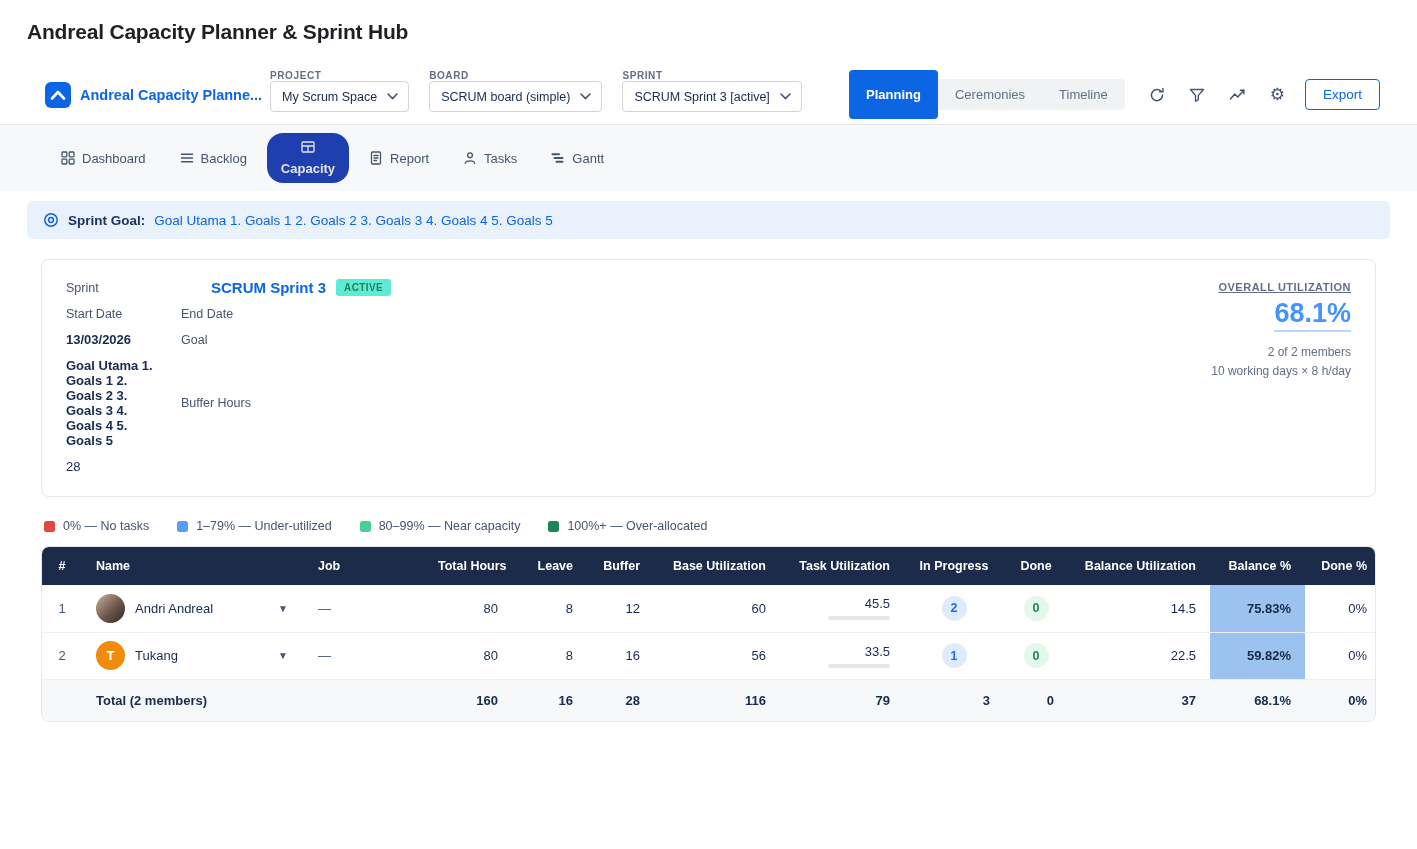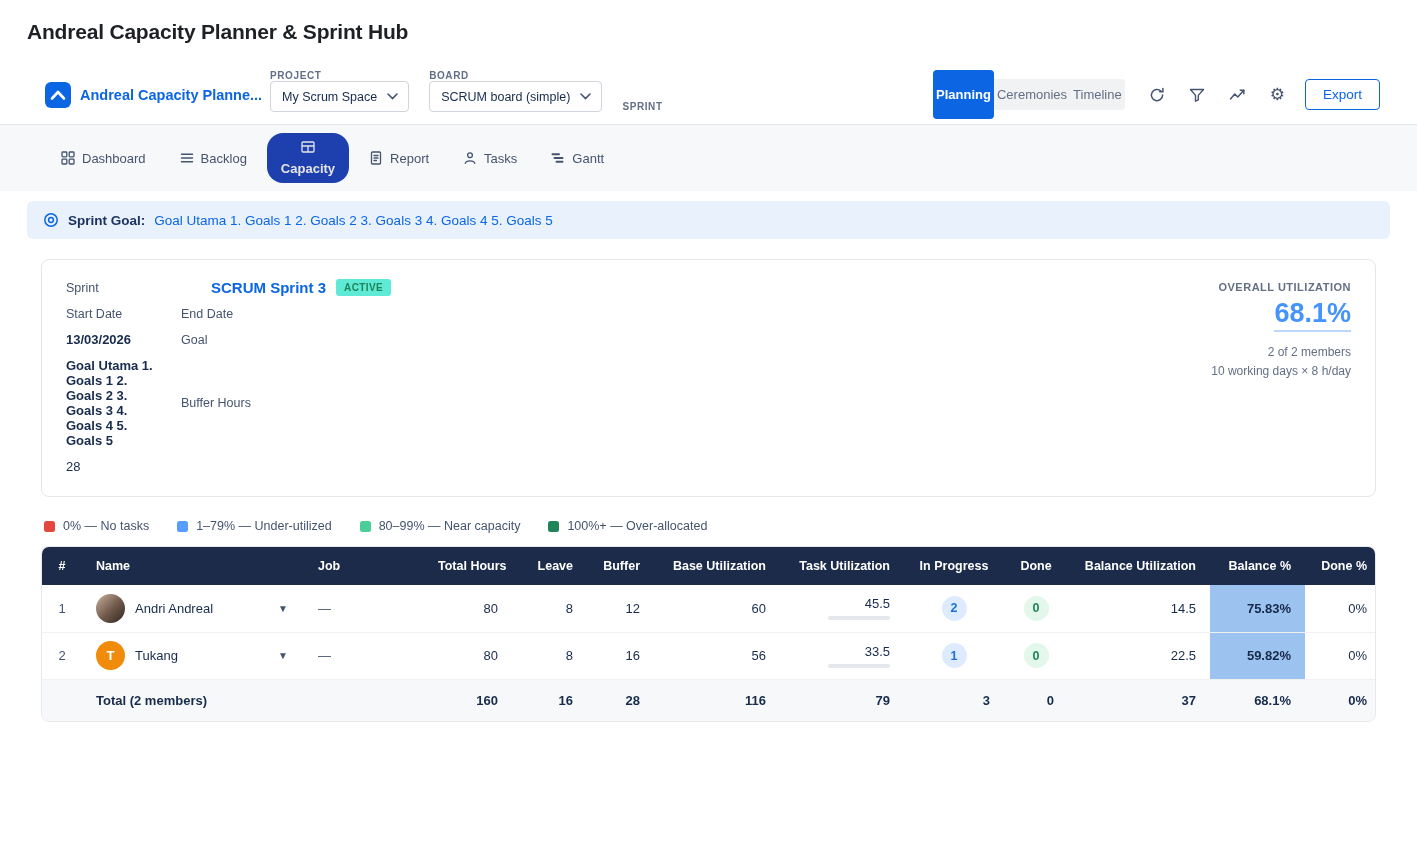--- a/index.html
+++ b/index.html
@@ -12,21 +12,21 @@
   .app-brand { display:flex; align-items:center; gap:9px; width:225px; padding-bottom:4px; }
   .app-logo { width:26px; height:26px; flex:0 0 auto; }
   .app-name { color:#0c66e4; font-weight:700; font-size:14.5px; white-space:nowrap; }
   .selector { display:flex; flex-direction:column; margin-right:20px; }
   .selector-label { font-size:10px; font-weight:600; letter-spacing:0.6px; color:#626f86; }
   .dropdown { display:flex; align-items:center; gap:10px; height:31px; padding:0 10px 0 11px; background:#fff;
               border:1px solid #d0d4db; border-radius:4px; font-size:12.5px; color:#172b4d; cursor:pointer; font-family:inherit; }
   .dropdown svg { color:#44546f; }
   .header-right { margin-left:auto; display:flex; align-items:center; gap:0; padding-bottom:2px; }
   .segmented { display:flex; align-items:center; background:#f1f2f4; border-radius:4px; height:31px; }
-  .seg-item { border:none; background:transparent; height:49px; padding:0 3px; font-size:13px; color:#626f86; cursor:pointer; border-radius:4px; font-family:inherit; }
+  .seg-item { border:none; background:transparent; height:49px; padding:0 17px; font-size:13px; color:#626f86; cursor:pointer; border-radius:4px; font-family:inherit; }
   .seg-item.active { background:#0c66e4; color:#fff; font-weight:700; }
   .icon-row { display:flex; align-items:center; gap:24px; margin:0 20px 0 24px; color:#44546f; }
   .icon-btn { background:none; border:none; cursor:pointer; color:#44546f; display:flex; align-items:center; font-size:17px; line-height:1; padding:0; }
   .export-btn { background:#fff; border:1px solid #0c66e4; color:#0c66e4; font-size:13.5px; font-weight:500; border-radius:4px;
                 padding:7px 17px; cursor:pointer; font-family:inherit; }
 
   
   .tab-bar { display:flex; align-items:center; gap:6px; background:#f7f8f9; padding:8px 0 8px 47px; }
   .tab { display:flex; align-items:center; gap:7px; padding:7px 14px; border:none; background:transparent; color:#44546f;
          font-size:13px; border-radius:16px; cursor:pointer; font-family:inherit; }
@@ -41,21 +41,21 @@
   .sprint-card { margin:20px 41px 0; border:1px solid #e4e6ea; border-radius:8px; padding:19px 24px 22px; display:flex; justify-content:space-between; }
   .field-grid { display:grid; grid-template-columns:97px auto; row-gap:11px; column-gap:18px; align-items:center; }
   .field-label { font-size:12.5px; color:#44546f; }
   .field-value { font-size:13px; color:#172b4d; }
   .v-sprint { display:flex; align-items:center; gap:10px;margin-left:30px; }
   .sprint-name { color:#0c66e4; font-weight:700; font-size:15px; }
   .badge-active { background:#5eead4; color:#1f845a; font-size:10px; font-weight:700; letter-spacing:0.4px; padding:3px 8px; border-radius:3px; }
   .v-date { font-weight:600; }
   .v-goal { font-weight:700; }
   .overall { text-align:right; padding-top:2px; }
-  .overall-label { font-size:11px; font-weight:600; letter-spacing:0.5px; color:#626f86; }
+  .overall-label { font-size:11px; font-weight:600; letter-spacing:0.5px; color:#626f86;text-decoration:underline; }
   .overall-value { display:inline-block; font-size:27px; font-weight:700; color:#4593fc; margin-top:5px; border-bottom:2px solid #bdd6f9; padding-bottom:1px; }
   .overall-members { font-size:12px; color:#626f86; margin-top:13px; }
   .overall-basis { font-size:12px; color:#626f86; margin-top:5px; }
 
   
   .legend { margin:22px 41px 13px 44px; display:flex; gap:28px; align-items:center; }
   .legend-item { display:flex; align-items:center; gap:8px; font-size:12.5px; color:#44546f; }
   .swatch { width:11px; height:11px; border-radius:2.5px; flex:0 0 auto; }
 
   
@@ -108,20 +108,26 @@
     <span class="selector-label">BOARD</span>
     <button class="dropdown">
       <span>SCRUM board (simple)</span>
       <svg width="11" height="7" viewBox="0 0 11 7">
           <path d="M1 1l4.5 4.5L10 1" fill="none" stroke="currentColor" stroke-width="1.6" stroke-linecap="round"></path>
         </svg>
     </button>
   </div>
   <div class="selector">
     <span class="selector-label">SPRINT</span>
+    <button class="dropdown">
+      <span>SCRUM Sprint 3 [active]</span>
+      <svg width="11" height="7" viewBox="0 0 11 7">
+          <path d="M1 1l4.5 4.5L10 1" fill="none" stroke="currentColor" stroke-width="1.6" stroke-linecap="round"></path>
+        </svg>
+    </button>
   </div>
 
   <div class="header-right">
     <div class="segmented">
       <button class="seg-item active">Planning</button>
       <button class="seg-item">Ceremonies</button>
       <button class="seg-item">Timeline</button>
     </div>
     <div class="icon-row">
       <button class="icon-btn">

